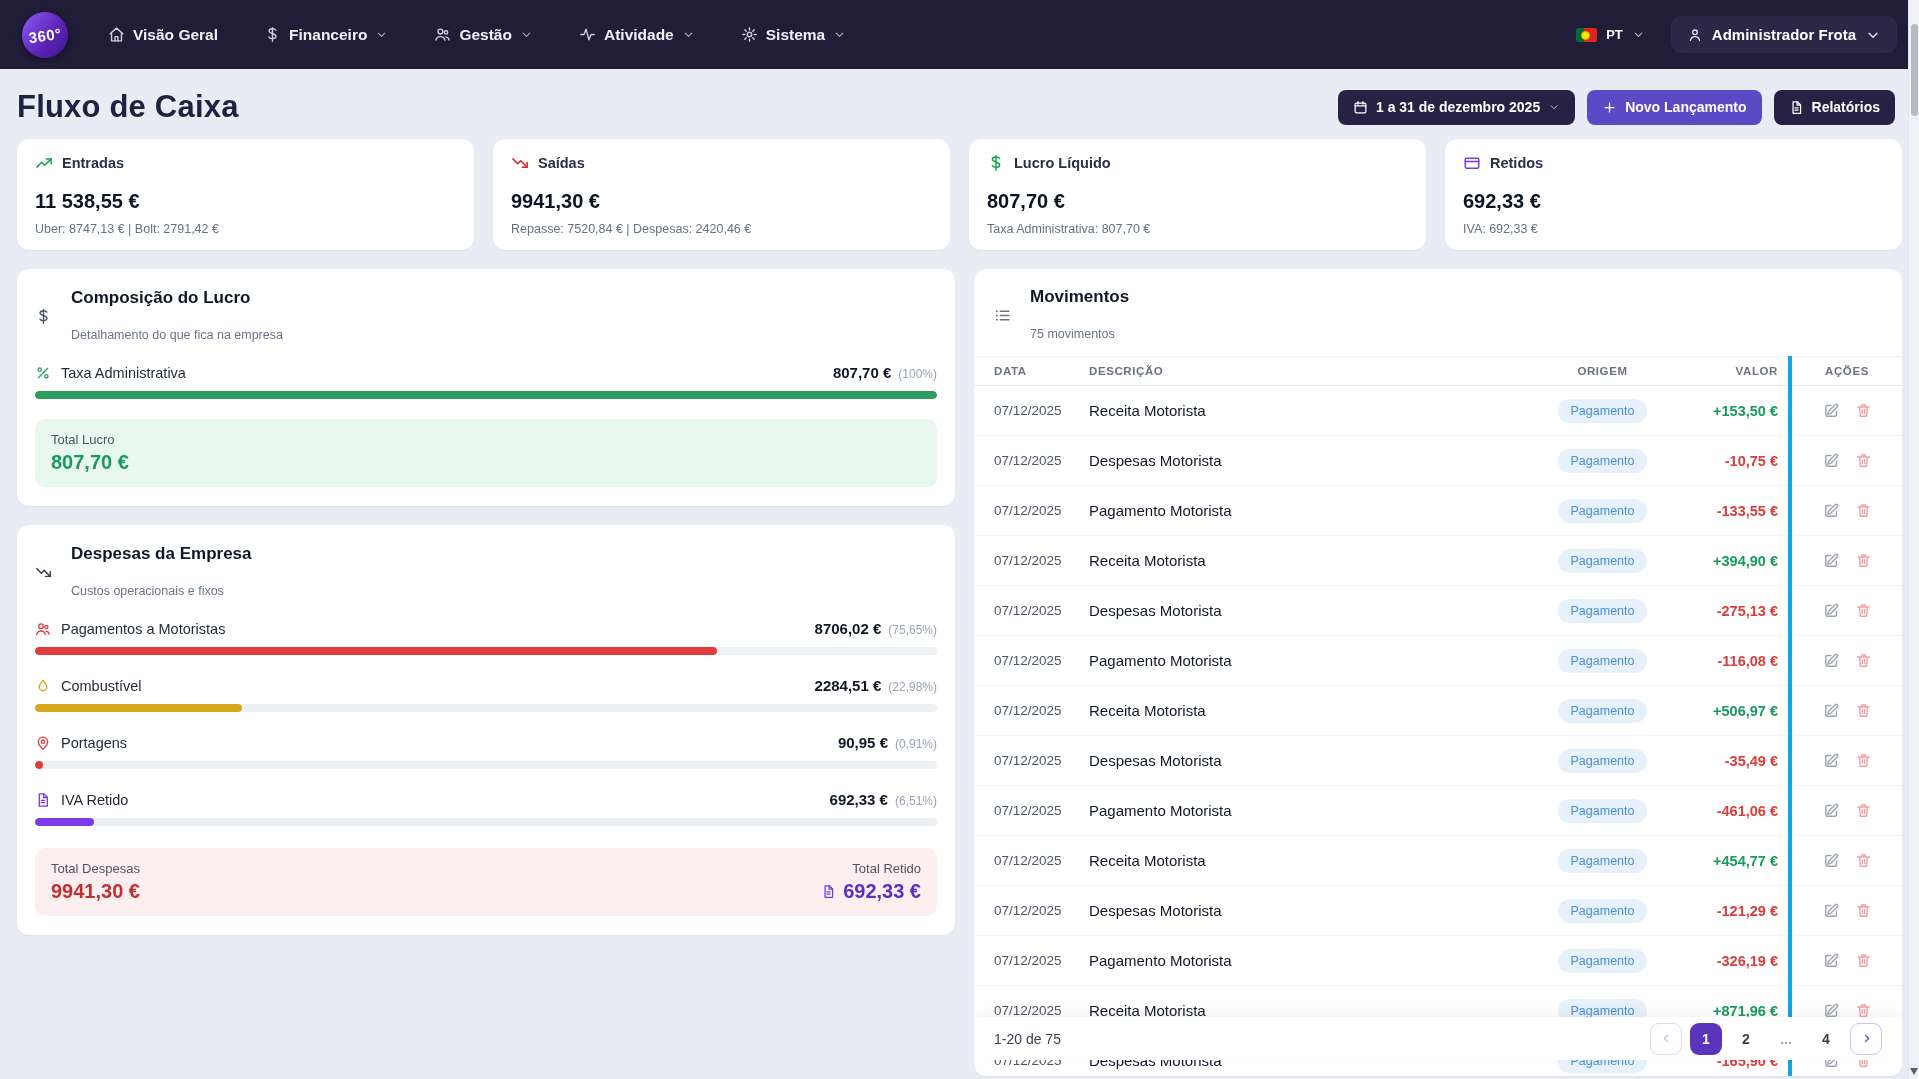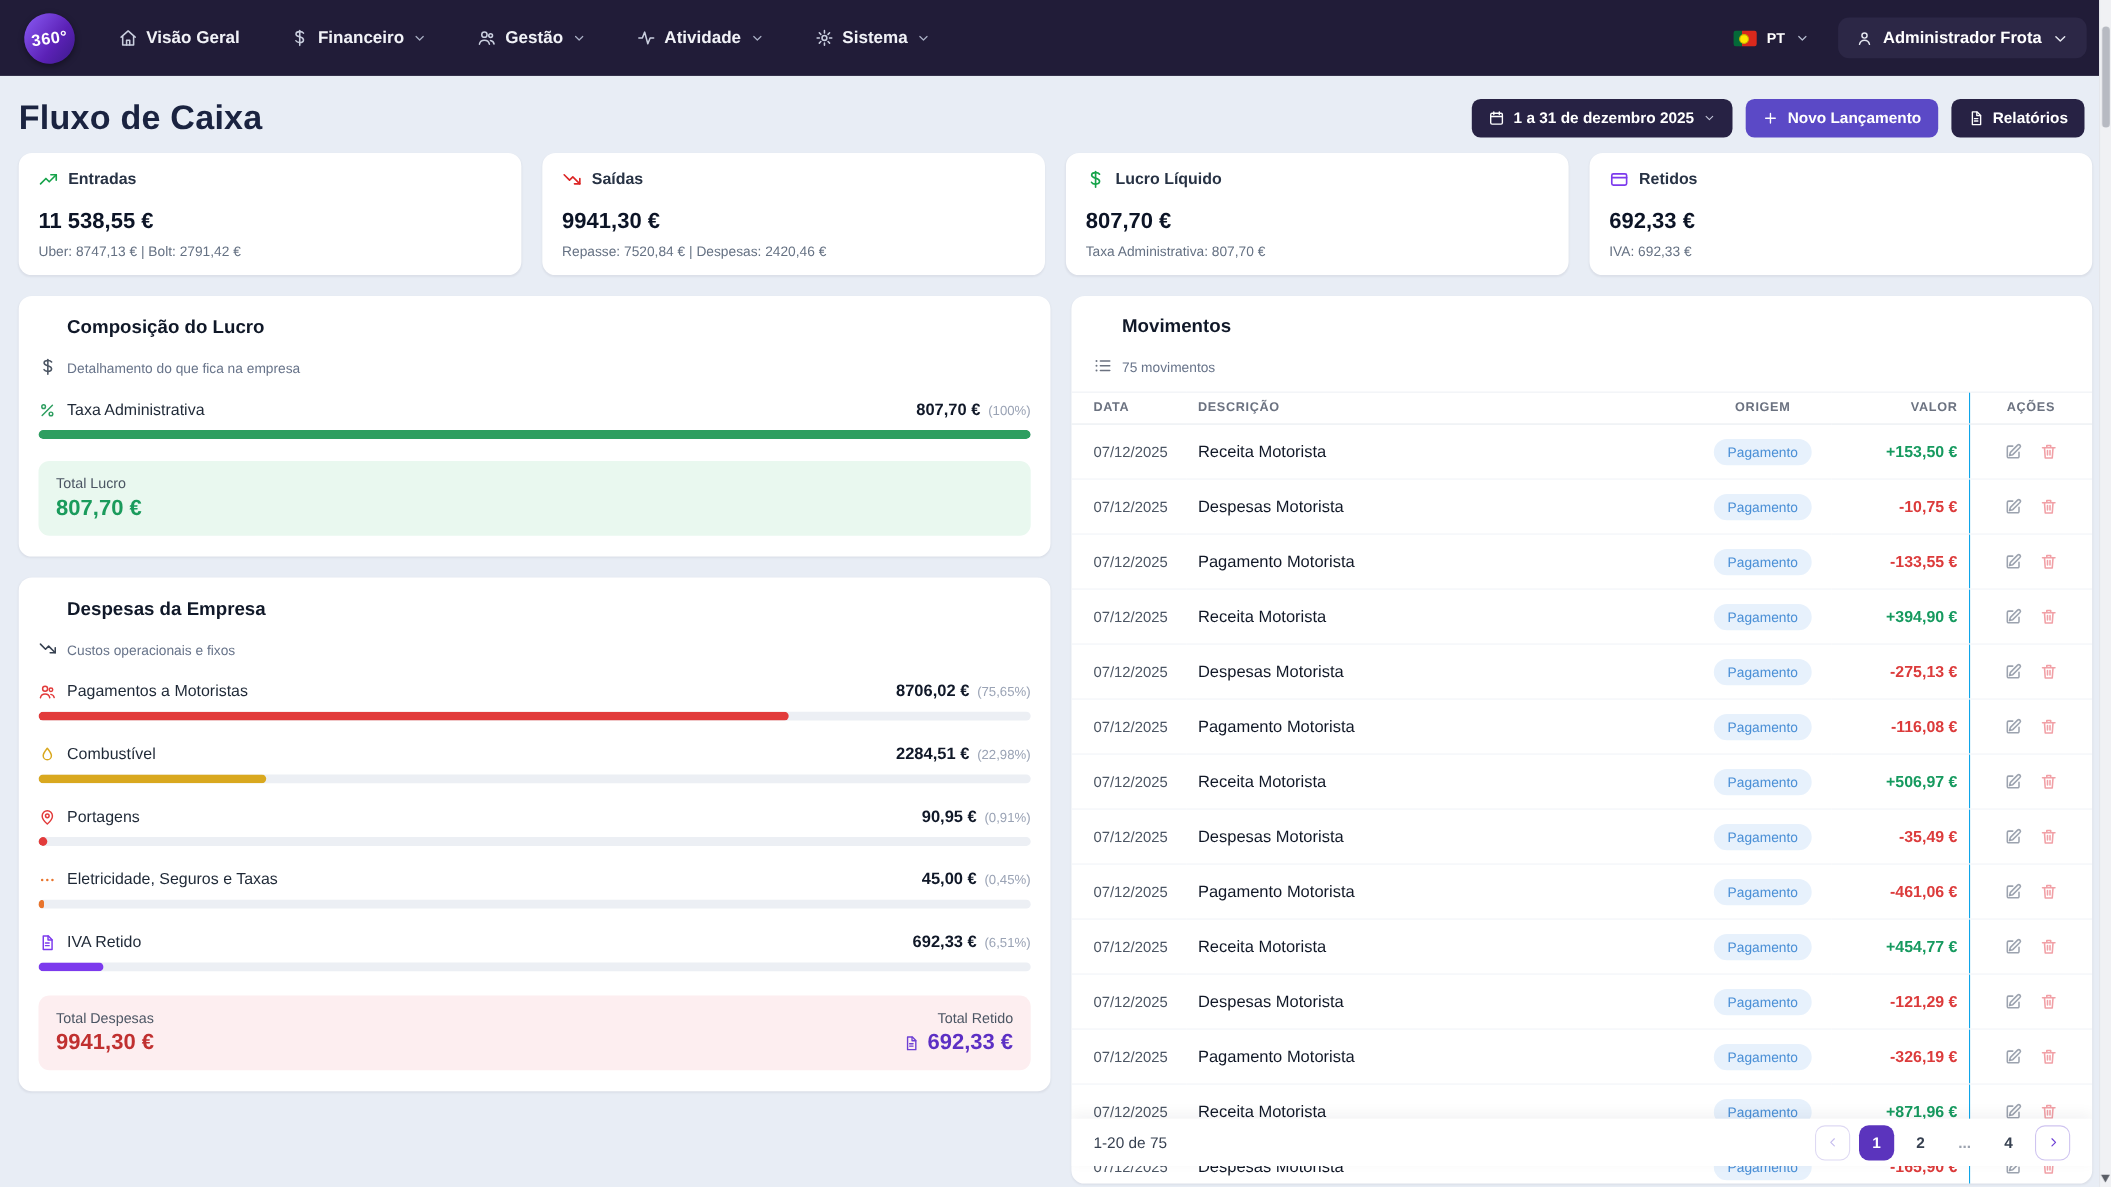--- a/index.html
+++ b/index.html
@@ -44,21 +44,21 @@
   .card-top { display:flex; align-items:center; gap:9px; font-size:14.5px; font-weight:bold; color:#273244; }
   .card-top .ic { width:18px; height:18px; }
   .card-value { font-size:20px; font-weight:800; color:#0c1426; margin-top:18px; }
   .card-sub { font-size:12.5px; color:#657183; margin-top:9px; }
 
   
   .main { display:grid; grid-template-columns:938px 1fr; gap:19px; margin:19px 17px 0; align-items:start; }
   .panel { background:#fff; border-radius:12px; box-shadow:0 1px 2px rgba(16,24,40,.06); }
   .left-col { display:flex; flex-direction:column; gap:19px; }
   .pad { padding:19px 18px; }
-  .panel-head { display:flex; align-items:flex-end; gap:9px; }
+  .panel-head { display:flex; align-items:center; gap:19px; }
   .panel-head .ic { width:17px; height:17px; margin-top:2px; color:#4b5563; }
   .panel-title { font-size:17px; font-weight:800; color:#101828; }
   .panel-sub { font-size:12.5px; color:#68748a; margin-top:20px; }
 
   .bar-item { margin-top:22px; }
   .bar-item-row { display:flex; align-items:center; }
   .bar-item-row .ic { width:16px; height:16px; margin-right:10px; }
   .bar-label { font-size:14.5px; color:#1f2937; }
   .bar-right { margin-left:auto; display:flex; align-items:baseline; gap:7px; }
   .bar-value { font-size:15px; font-weight:800; color:#101828; }
@@ -82,21 +82,21 @@
   .movements { position:relative; height:807px; overflow:hidden; padding-top:18px; }
   .mov-head { padding:0 20px; }
   .mov-table { width:100%; border-collapse:collapse; margin-top:15px; table-layout:fixed; }
   .mov-table th { font-size:11.5px; letter-spacing:.6px; color:#6b7280; font-weight:bold; text-align:left;
                   padding:8px 10px; border-top:1px solid #eef1f5; border-bottom:1px solid #e7ebf0; }
   .mov-table td { border-bottom:1px solid #f1f4f8; padding:0 10px; height:50px; font-size:14.5px; }
   .col-date { width:105px; padding-left:20px !important; }
   .col-desc { width:auto; }
   .col-origin { width:125px; text-align:center !important; }
   .col-value { width:125px; text-align:right !important; }
-  .col-actions { width:112px; border-left:1px solid #0ea5e9; text-align:center !important; }
+  .col-actions { width:112px; border-left:4px solid #0ea5e9; text-align:center !important; }
   td.col-date { color:#4b5563; font-size:13.5px; }
   td.col-desc { color:#111827; font-size:15px; }
   .badge { display:inline-block; background:#e7f1fc; color:#4a8fd6; font-size:12.5px; padding:5px 13px; border-radius:999px; }
   .val { font-weight:bold; font-size:14.5px; }
   .val.pos { color:#169a5f; }
   .val.neg { color:#dc3b3b; }
   .row-actions { display:flex; gap:15px; justify-content:center; align-items:center; }
   .act { width:17px; height:17px; cursor:pointer; }
   .act.edit { color:#9ca3af; }
   .act.del { color:#f1a0a6; }
@@ -419,39 +419,20 @@
                 </svg>
               </span>
               <span class="bar-label">Portagens</span>
               <span class="bar-right">
                 <span class="bar-value">90,95 €</span>
                 <span class="bar-pct">(0,91%)</span>
               </span>
             </div>
             <div class="bar-track">
               <div class="bar-fill" style="width:0.91%;background:#e23b3b"></div>
-            </div>
-          </div>
-          <div class="bar-item">
-            <div class="bar-item-row">
-              <span class="ic" style="color:#e8742c">
-                <svg viewBox="0 0 24 24" fill="none" stroke="currentColor" stroke-width="2" stroke-linecap="round" stroke-linejoin="round">
-                  <circle cx="5" cy="12" r="1.7" fill="currentColor" stroke="none"></circle>
-                  <circle cx="12" cy="12" r="1.7" fill="currentColor" stroke="none"></circle>
-                  <circle cx="19" cy="12" r="1.7" fill="currentColor" stroke="none"></circle>
-                </svg>
-              </span>
-              <span class="bar-label">Eletricidade, Seguros e Taxas</span>
-              <span class="bar-right">
-                <span class="bar-value">45,00 €</span>
-                <span class="bar-pct">(0,45%)</span>
-              </span>
-            </div>
-            <div class="bar-track">
-              <div class="bar-fill" style="width:0.45%;background:#e8742c"></div>
             </div>
           </div>
           <div class="bar-item">
             <div class="bar-item-row">
               <span class="ic" style="color:#7c3aed">
                 <svg viewBox="0 0 24 24" fill="none" stroke="currentColor" stroke-width="2" stroke-linecap="round" stroke-linejoin="round">
                   <path d="M6.5 2.8h7l5 5.2v13.2h-12z"></path>
                   <path d="M13 3v5.2h5.4M9.5 12.5h5M9.5 16h5"></path>
                 </svg>
               </span>

